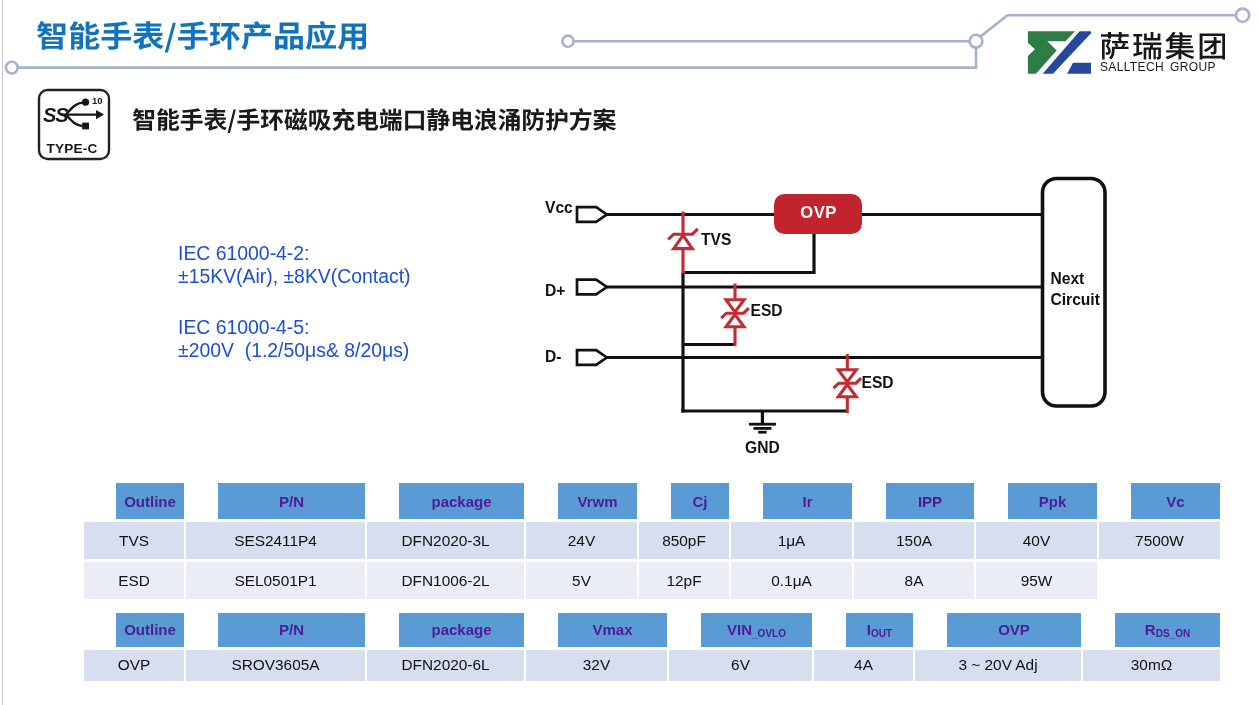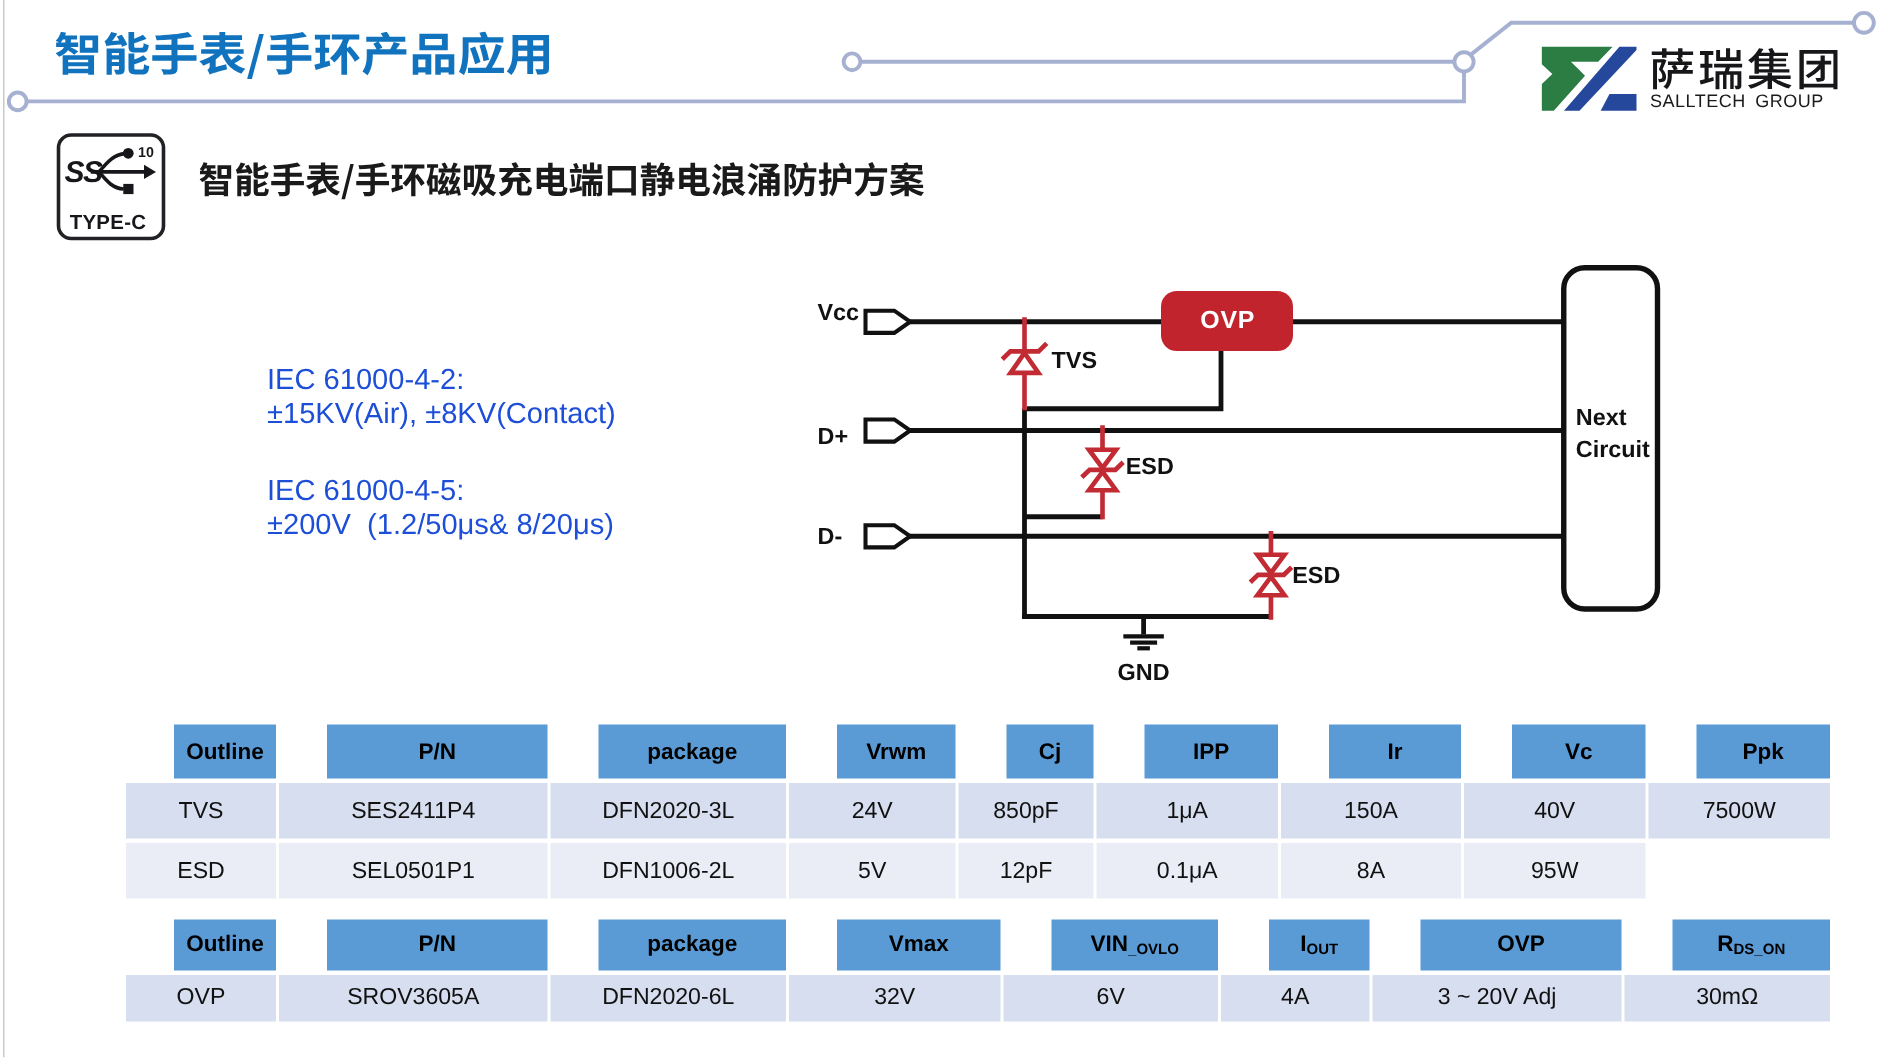--- a/index.html
+++ b/index.html
@@ -17,21 +17,21 @@
   .ct { font-family:"Liberation Sans", sans-serif; font-weight:bold; font-size:15.6px; fill:#111111; }
   .ovptxt { fill:#ffffff; font-size:16.6px; letter-spacing:0.5px; }
   .ss-txt { font-style:italic; font-weight:bold; font-size:20px; fill:#17171b; letter-spacing:-1px; }
   .ten-txt { font-weight:bold; font-size:9.5px; fill:#17171b; }
   .typec-txt { font-weight:bold; font-size:13.6px; fill:#17171b; letter-spacing:0.2px; }
 
   .dtable { position:absolute; display:grid; }
   #table1 { left:84px; top:483px; grid-template-columns:100px 179px 157px 111px 90px 121px 120px 121px 121px; grid-template-rows:36px 37px 37px; }
   #table2 { left:84px; top:613px; grid-template-columns:100px 179px 157px 141px 143px 99px 166px 137px; grid-template-rows:33.5px 31.5px; }
   .dtable { column-gap:2px; row-gap:3px; }
-  .hcell { background:#5B9BD5; color:#000000; font-weight:bold; font-size:15px; display:flex; align-items:center; justify-content:center;margin-left:32px; }
+  .hcell { background:#5B9BD5; color:#4c1d95; font-weight:bold; font-size:15px; display:flex; align-items:center; justify-content:center;margin-left:32px; }
   .dcell { font-size:15.4px; color:#111; display:flex; align-items:center; justify-content:center; }
   .band1 { background:#D6DEEF; }
   .band2 { background:#EAEDF6; }
   sub.hsub { font-size:10px; vertical-align:baseline; position:relative; top:3.5px; font-weight:bold; }
 </style>
 </head>
 <body>
 
 <div id="stage">
   <div class="edge"></div>
@@ -158,30 +158,30 @@
       <div class="hcell">
         <span>package</span>
       </div>
       <div class="hcell">
         <span>Vrwm</span>
       </div>
       <div class="hcell">
         <span>Cj</span>
       </div>
       <div class="hcell">
+        <span>Ir</span>
+      </div>
+      <div class="hcell">
         <span>IPP</span>
       </div>
       <div class="hcell">
-        <span>Ir</span>
+        <span>Ppk</span>
       </div>
       <div class="hcell">
         <span>Vc</span>
-      </div>
-      <div class="hcell">
-        <span>Ppk</span>
       </div>
       <div class="dcell band1">TVS</div>
       <div class="dcell band1">SES2411P4</div>
       <div class="dcell band1">DFN2020-3L</div>
       <div class="dcell band1">24V</div>
       <div class="dcell band1">850pF</div>
       <div class="dcell band1">1μA</div>
       <div class="dcell band1">150A</div>
       <div class="dcell band1">40V</div>
       <div class="dcell band1">7500W</div>

